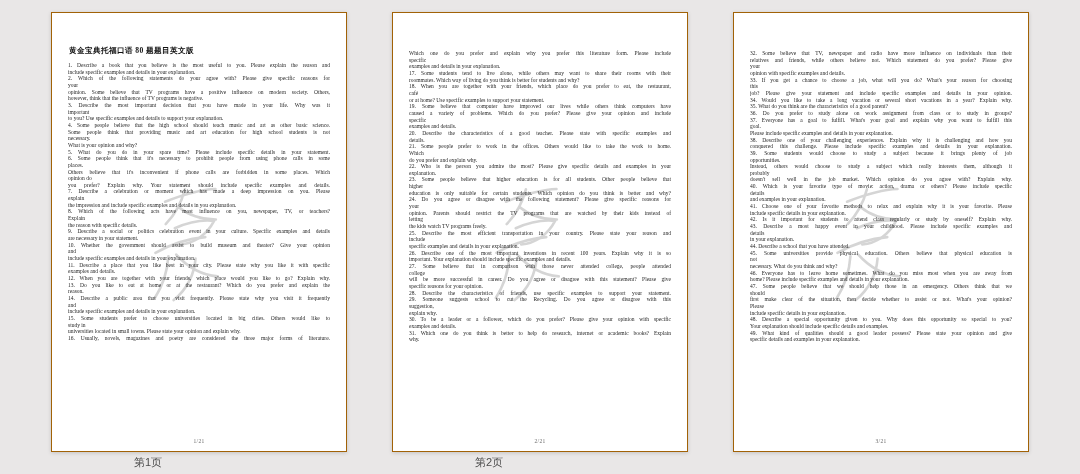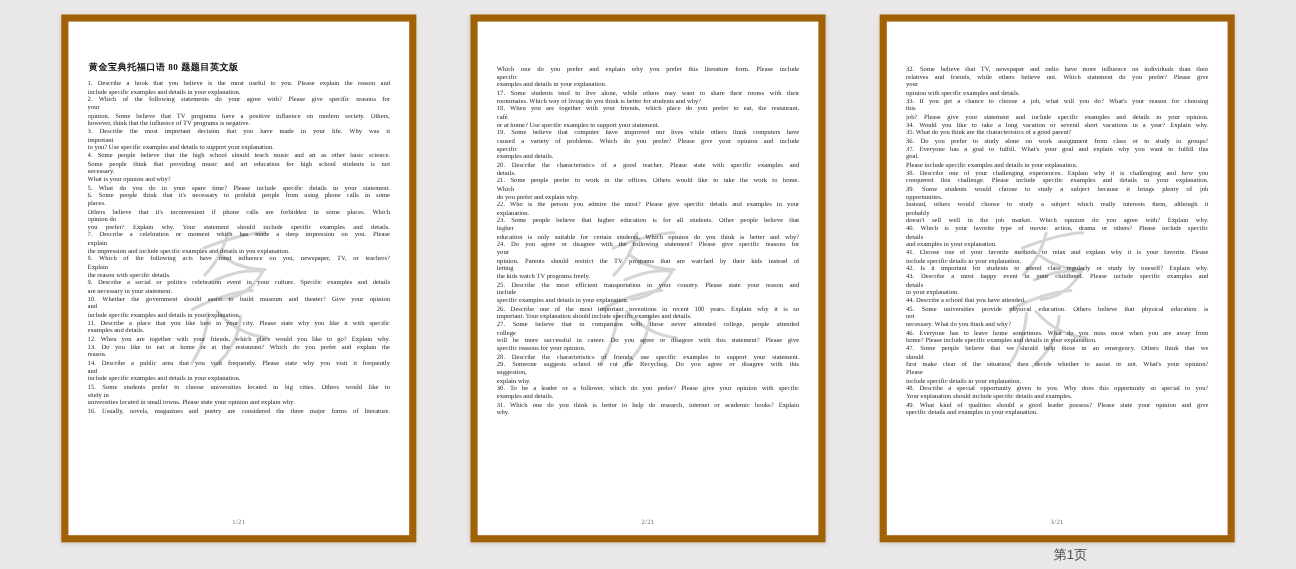--- a/index.html
+++ b/index.html
@@ -22,21 +22,21 @@
     left: 0;
     width: 1080px;
     display: flex;
     justify-content: center;
     gap: 45px;
   }
   .sheet {
     width: 296px;
     height: 440px;
     background: #ffffff;
-    border: 6px solid #a16207;
+    border: 1px solid #a16207;
     box-shadow: 0 1px 4px rgba(0,0,0,0.16);
     box-sizing: border-box;
     position: relative;
     padding: 33px 16px 0 16px;
     overflow: hidden;
   }
   .doc-title {
     font-weight: bold;
     font-size: 7.6px;
     color: #111111;
@@ -75,21 +75,21 @@
     opacity: 0.45;
     transform: rotate(-12deg);
     pointer-events: none;
   }
   .footer-row {
     position: absolute;
     top: 455px;
     left: 0;
     width: 1040px;
     display: flex;
-    justify-content: flex-end;
+    justify-content: flex-start;
     gap: 45px;
   }
   .footer-cell {
     width: 296px;
     text-align: center;
     font-family: "Liberation Sans", sans-serif;
     font-size: 11px;
     color: #4d4d4d;
     cursor: pointer;
   }
@@ -265,15 +265,16 @@
           <div class="line just">49. What kind of qualities should a good leader possess? Please state your opinion and give</div>
           <div class="line">specific details and examples in your explanation.</div>
         </div>
       <div class="page-num">3/21</div>
     </div>
 
   </div>
 
   <div class="footer-row">
     <div class="footer-cell">第1页</div>
+    <div class="footer-cell">第2页</div>
   </div>
 
 </div>
 
 </body></html>

